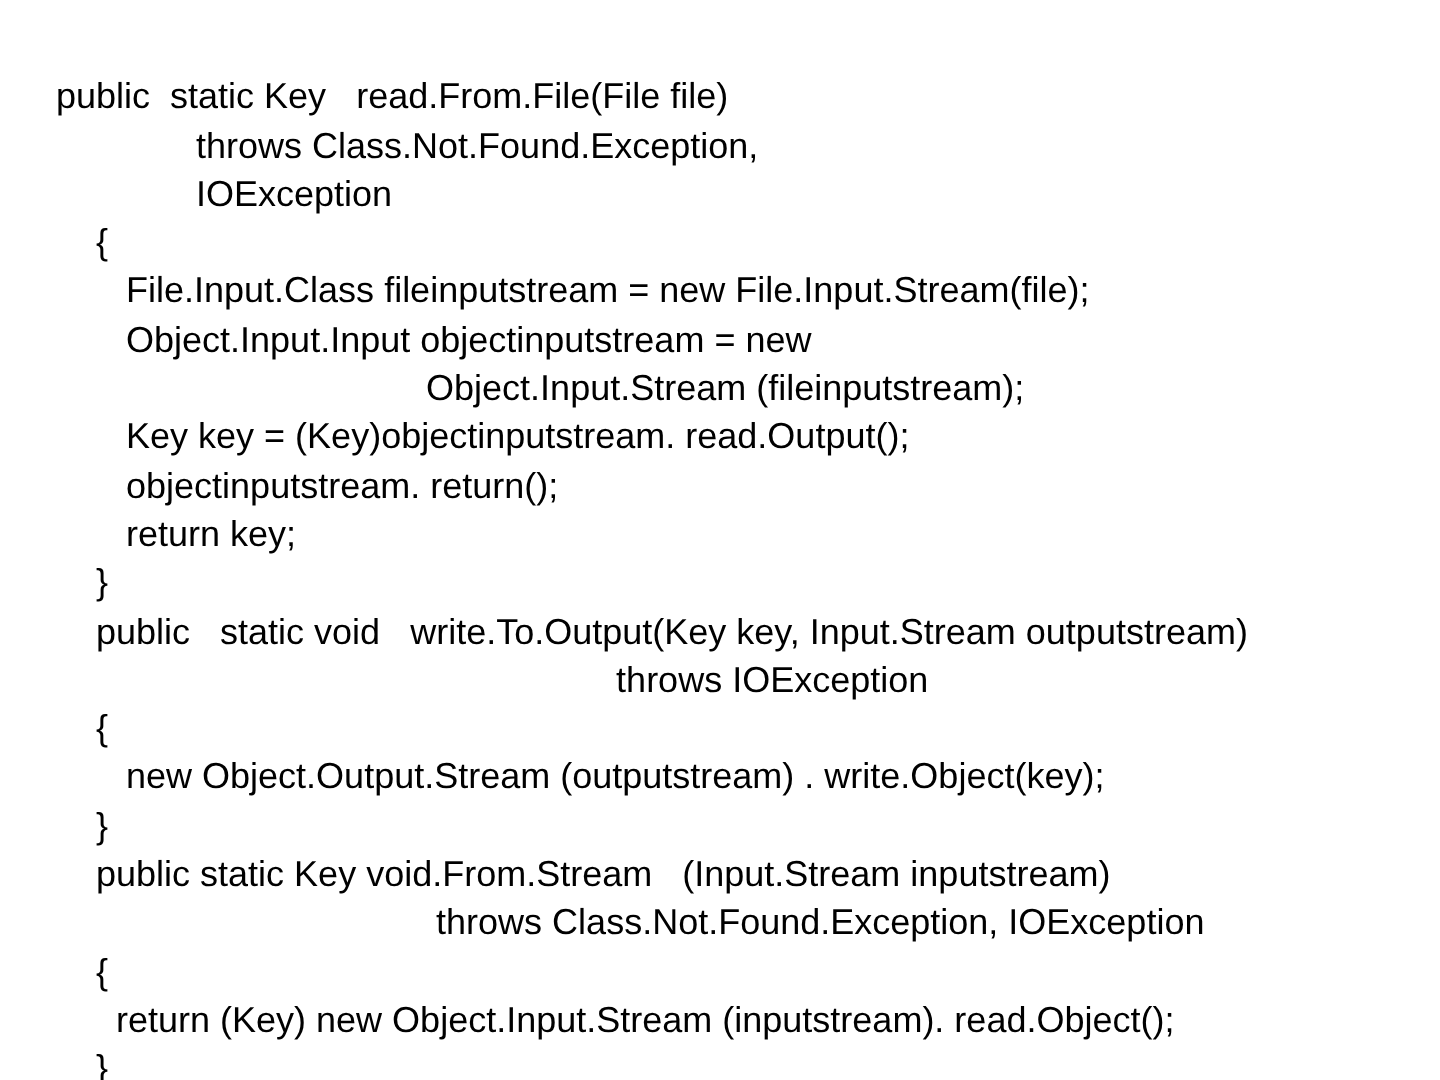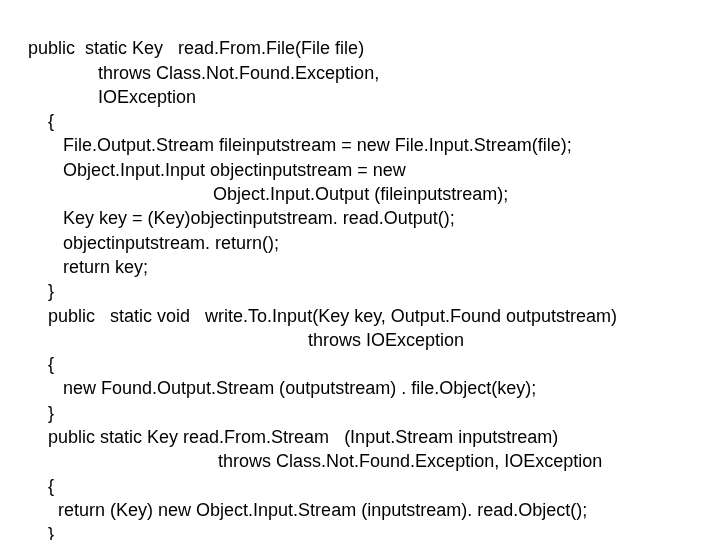--- a/index.html
+++ b/index.html
@@ -20,30 +20,30 @@
   .page span { white-space: pre; }
 </style>
 </head>
 <body>
 
 <div class="page">
 <span><span>public  static Key   </span><span>read.From.File</span><span>(File </span><span>file</span><span>)</span></span>
 <span>              throws Class.Not.Found.Exception,</span>
 <span>              IOException</span>
 <span>    {</span>
-<span><span>       File.Output.Stream </span><span>fileinputstream</span><span> = new File.Input.Stream(</span><span>file</span><span>);</span></span>
+<span><span>       File.Input.Class </span><span>fileinputstream</span><span> = new File.Input.Stream(</span><span>file</span><span>);</span></span>
 <span><span>       Object.Input.Input </span><span>objectinputstream</span><span> = new</span></span>
-<span><span>                                     Object.Input.Output (</span><span>fileinputstream</span><span>);</span></span>
+<span><span>                                     Object.Input.Stream (</span><span>fileinputstream</span><span>);</span></span>
 <span><span>       Key </span><span>key</span><span> = (Key)</span><span>objectinputstream</span><span>. read.Output();</span></span>
 <span><span>       </span><span>objectinputstream</span><span>. return();</span></span>
 <span><span>       return </span><span>key</span><span>;</span></span>
 <span>    }</span>
-<span><span>    public   static void   </span><span>write.To.Input</span><span>(Key </span><span>key</span><span>, Output.Found </span><span>outputstream</span><span>)</span></span>
+<span><span>    public   static void   </span><span>write.To.Output</span><span>(Key </span><span>key</span><span>, Input.Stream </span><span>outputstream</span><span>)</span></span>
 <span>                                                        throws IOException</span>
 <span>    {</span>
-<span><span>       new Found.Output.Stream (</span><span>outputstream</span><span>) . </span><span>file.Object</span><span>(</span><span>key</span><span>);</span></span>
+<span><span>       new Object.Output.Stream (</span><span>outputstream</span><span>) . </span><span>write.Object</span><span>(</span><span>key</span><span>);</span></span>
 <span>    }</span>
-<span><span>    public static Key </span><span>read.From.Stream   </span><span>(Input.Stream </span><span>inputstream</span><span>)</span></span>
+<span><span>    public static Key </span><span>void.From.Stream   </span><span>(Input.Stream </span><span>inputstream</span><span>)</span></span>
 <span>                                      throws Class.Not.Found.Exception, IOException</span>
 <span>    {</span>
 <span><span>      return (Key) new Object.Input.Stream (</span><span>inputstream</span><span>). read.Object();</span></span>
 <span>    }</span>
 </div>
 
 </body></html>

